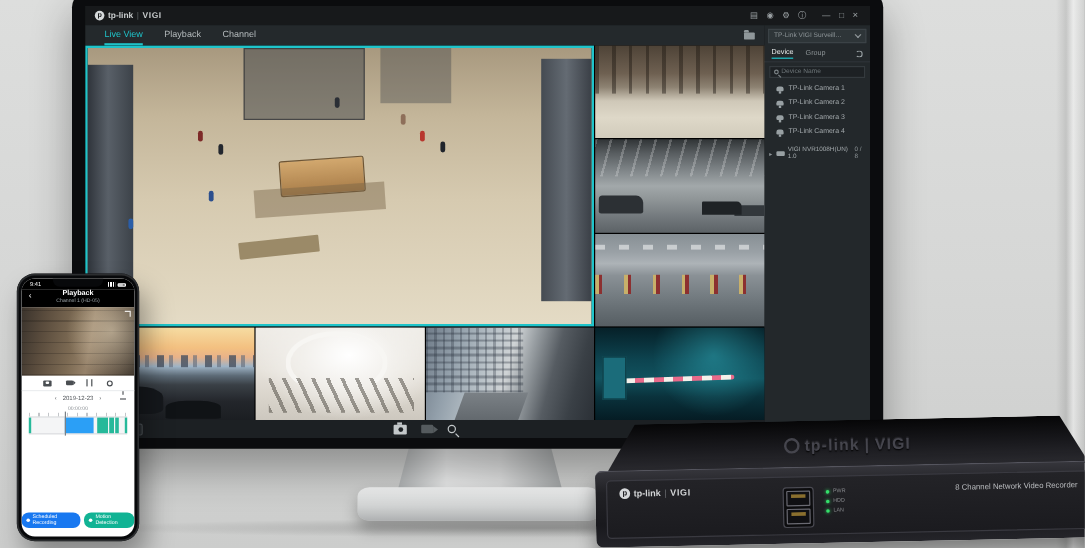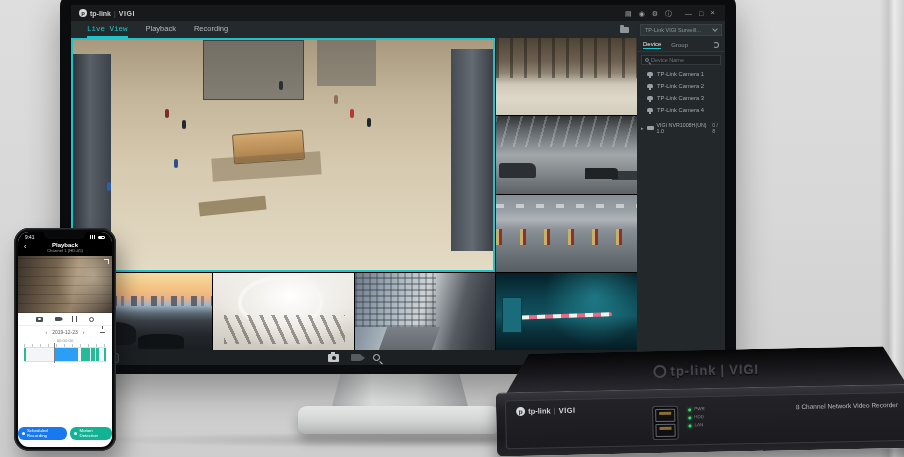--- a/index.html
+++ b/index.html
@@ -23,21 +23,21 @@
   .tb-prod { color:#c9cdce; font-size:7px; font-weight:bold; letter-spacing:.5px; }
   .tb-spacer { flex:1; }
   .winico { color:#9aa0a3; font-size:7px; line-height:1; padding:0 2px; }
   .winico.close { font-size:8px; }
 
   .main-row { flex:1; display:flex; min-height:0; }
   .left-col { flex:1; display:flex; flex-direction:column; min-width:0; }
 
   .navbar { height:17px; background:#24292c; display:flex; align-items:center; padding:0 8px 0 16px; gap:18px; flex:0 0 auto; }
   .nav-tab { font-size:7.5px; color:#b4babc; height:17px; display:flex; align-items:center; border-bottom:2px solid transparent; }
-  .nav-tab.active { color:#1fc4ca; border-bottom-color:#1fc4ca;font-family:Liberation Mono, monospace; }
+  .nav-tab.active { color:#1fc4ca; border-bottom-color:#1fc4ca; }
   .nav-spacer { flex:1; }
   .ico-folder { width:9px; height:6px; background:#8f979a; border-radius:1px; position:relative; }
   .ico-folder::before { content:""; position:absolute; top:-2px; left:0; width:4px; height:2px; background:#8f979a; border-radius:1px 1px 0 0; }
 
   .grid { flex:1; display:grid; grid-template-columns:repeat(4,1fr); grid-template-rows:repeat(4,1fr);
           gap:1px; background:#000; min-height:0; }
   .feed { position:relative; overflow:hidden; }
   .feed.main { grid-column:1/4; grid-row:1/4; border:2px solid #1fc4ca; }
 
   
@@ -246,21 +246,21 @@
         <span class="winico">□</span>
         <span class="winico close">×</span>
       </div>
 
       <div class="main-row">
         <div class="left-col">
 
           <div class="navbar">
             <span class="nav-tab active">Live View</span>
             <span class="nav-tab">Playback</span>
-            <span class="nav-tab">Recording</span>
+            <span class="nav-tab">Channel</span>
             <span class="nav-spacer"></span>
             <span class="ico-folder"></span>
           </div>
 
           <div class="grid">
             <div class="feed main sc-main">
               <i class="prop p-case-l"></i>
               <i class="prop p-case-r"></i>
               <i class="prop p-case-t"></i>
               <i class="prop p-case-t2"></i>

